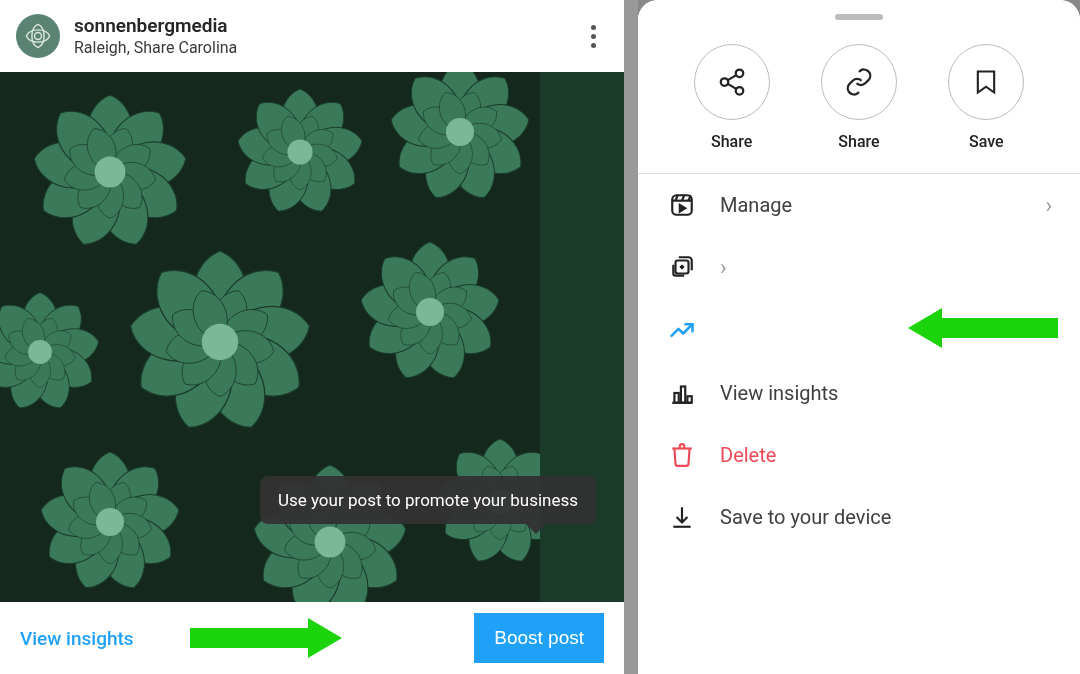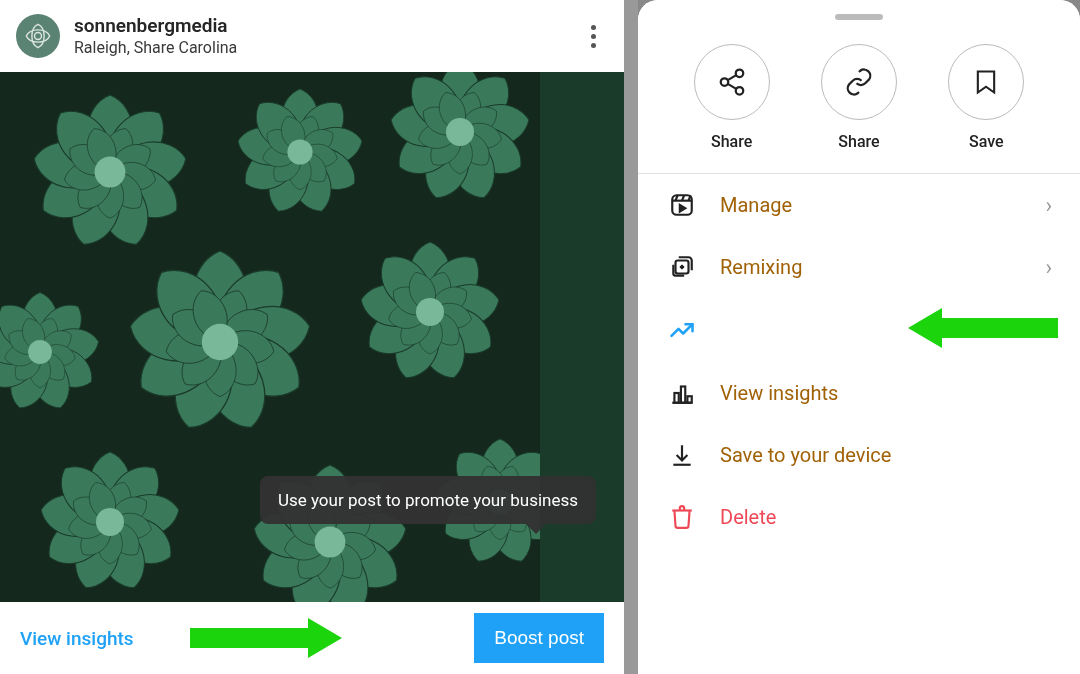--- a/index.html
+++ b/index.html
@@ -206,21 +206,21 @@
   .sheet-item.highlight svg { stroke: #1ea1f7; }
   .item-icon {
     width: 32px;
     display: flex;
     justify-content: center;
     margin-right: 22px;
     color: #222;
   }
   .item-label {
     font-size: 20px;
-    color: #a16207;
+    color: #404040;
     flex: 1;
   }
   .item-label.danger { color: #ed4956; }
   .chevron {
     color: #999;
     font-size: 22px;
   }
 </style>
 </head>
 <body>
@@ -380,21 +380,20 @@
       <div class="sheet-item">
         <span class="item-icon">
           <svg width="26" height="26" viewBox="0 0 24 24" fill="none" stroke="currentColor" stroke-width="2">
             <rect x="6" y="6" width="12" height="12" rx="2"></rect>
             <path d="M9 3h9a3 3 0 0 1 3 3v9"></path>
             <line x1="10" y1="12" x2="14" y2="12"></line>
               <line x1="12" y1="10" x2="12" y2="14"></line>
             <path d="M4 10v8a2 2 0 0 0 2 2h8"></path>
           </svg>
         </span>
-        <span class="item-label">Remixing</span>
         <span class="chevron">›</span>
       </div>
 
       <div class="sheet-item highlight">
         <span class="item-icon">
           <svg width="28" height="28" viewBox="0 0 24 24" fill="none" stroke="#1ea1f7" stroke-width="2.2" stroke-linecap="round" stroke-linejoin="round">
             <polyline points="3 17 9 11 13 15 21 7"></polyline>
             <polyline points="15 7 21 7 21 13"></polyline>
           </svg>
         </span>
@@ -412,35 +411,35 @@
             <rect x="5" y="12" width="4" height="9"></rect>
             <rect x="11" y="6" width="4" height="15"></rect>
             <rect x="17" y="15" width="4" height="6"></rect>
           </svg>
         </span>
         <span class="item-label">View insights</span>
       </div>
 
       <div class="sheet-item">
         <span class="item-icon">
+          <svg width="26" height="26" viewBox="0 0 24 24" fill="none" stroke="#ed4956" stroke-width="2">
+            <polyline points="3 6 5 6 21 6"></polyline>
+            <path d="M19 6l-1 14a2 2 0 0 1-2 2H8a2 2 0 0 1-2-2L5 6"></path>
+            <path d="M10 6V4a2 2 0 0 1 2-2h0a2 2 0 0 1 2 2v2"></path>
+          </svg>
+        </span>
+        <span class="item-label danger">Delete</span>
+      </div>
+
+      <div class="sheet-item">
+        <span class="item-icon">
           <svg width="26" height="26" viewBox="0 0 24 24" fill="none" stroke="currentColor" stroke-width="2">
             <line x1="12" y1="3" x2="12" y2="16"></line>
             <polyline points="7 12 12 17 17 12"></polyline>
             <line x1="4" y1="21" x2="20" y2="21"></line>
           </svg>
         </span>
         <span class="item-label">Save to your device</span>
       </div>
 
-      <div class="sheet-item">
-        <span class="item-icon">
-          <svg width="26" height="26" viewBox="0 0 24 24" fill="none" stroke="#ed4956" stroke-width="2">
-            <polyline points="3 6 5 6 21 6"></polyline>
-            <path d="M19 6l-1 14a2 2 0 0 1-2 2H8a2 2 0 0 1-2-2L5 6"></path>
-            <path d="M10 6V4a2 2 0 0 1 2-2h0a2 2 0 0 1 2 2v2"></path>
-          </svg>
-        </span>
-        <span class="item-label danger">Delete</span>
-      </div>
-
     </div>
   </div>
 </div>
 
 </body></html>

